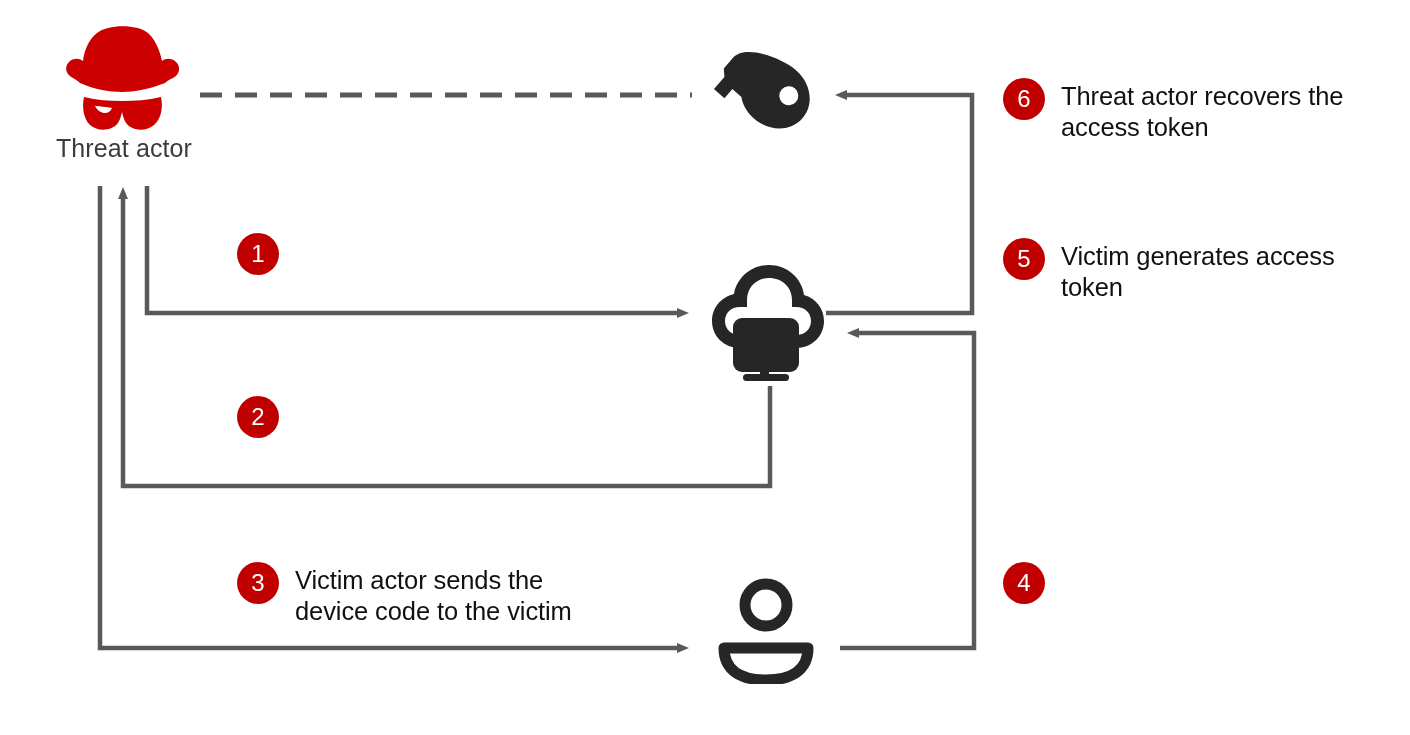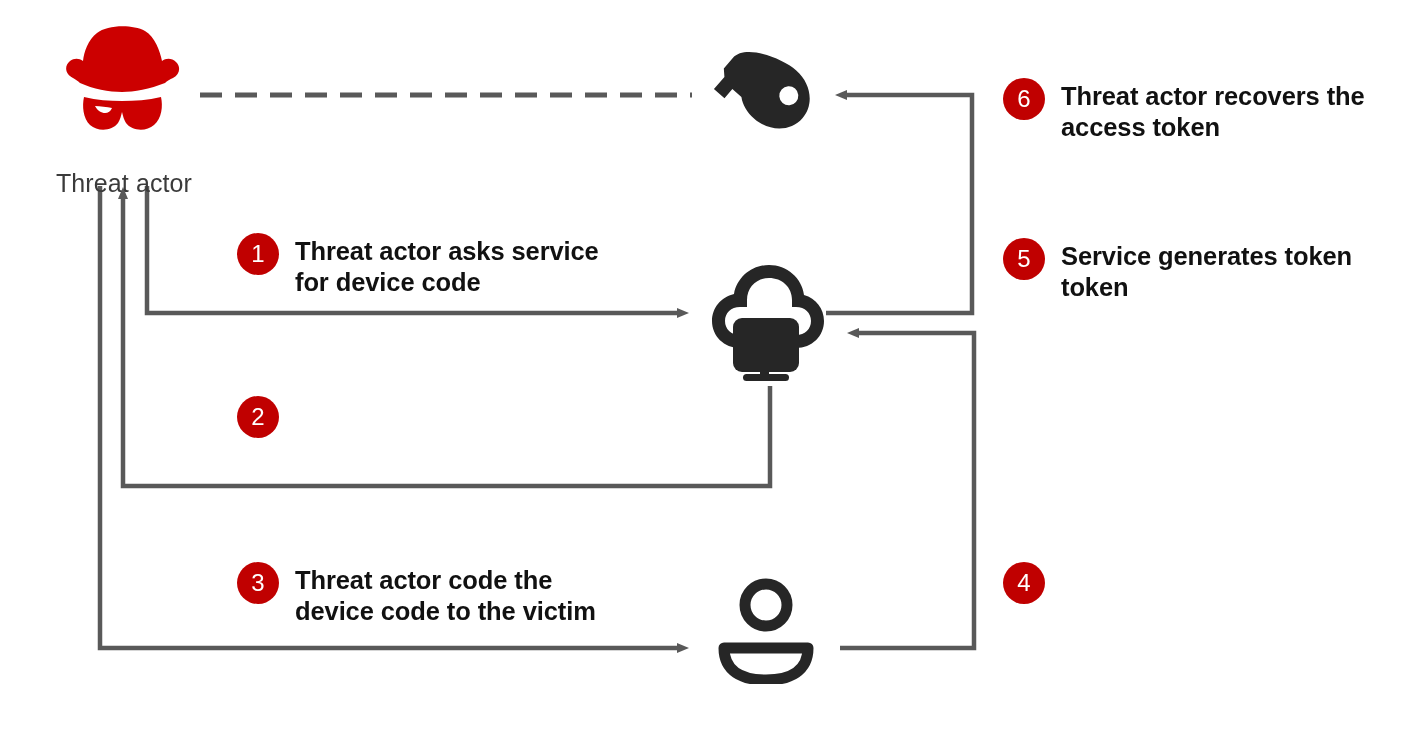--- a/index.html
+++ b/index.html
@@ -27,21 +27,20 @@
   }
   .node {
     position: absolute;
   }
   .node-caption {
     position: absolute;
     font-size: 25px;
     color: #3b3b3b;
     white-space: nowrap;
     letter-spacing: 0.1px;
-    margin-top: 35px;
   }
   .step {
     position: absolute;
     display: flex;
     align-items: flex-start;
     gap: 16px;
   }
   .badge {
     flex: 0 0 auto;
     width: 42px;
@@ -54,21 +53,20 @@
     text-align: center;
     font-weight: 400;
   }
   .step-text {
     font-size: 25.5px;
     line-height: 1.23;
     color: #111111;
     white-space: pre-line;
     padding-top: 3px;
     letter-spacing: -0.1px;
-    font-weight: bold;
   }
 </style>
 </head>
 <body>
 
 <div id="canvas">
 
   <svg id="wiring" viewBox="0 0 1410 735">
     <defs>
       <marker id="arrow-right" markerWidth="12" markerHeight="12" refX="1" refY="5" orient="auto" markerUnits="userSpaceOnUse">
@@ -137,41 +135,39 @@
 
   <div class="node" style="left:716px; top:578px;">
     <svg width="100" height="106" viewBox="0 0 100 106">
       <circle cx="50" cy="27" r="21" fill="none" stroke="#262626" stroke-width="11"></circle>
       <path d="M8,70 L92,70 C92,93 74,102 50,102 C26,102 8,93 8,70 Z" fill="none" stroke="#262626" stroke-width="11" stroke-linejoin="round"></path>
     </svg>
   </div>
 
   <div class="step" style="left:237px; top:233px; width:420px;">
     <div class="badge">1</div>
-    <div class="step-text">Threat actor asks service
-for device code</div>
   </div>
 
   <div class="step" style="left:237px; top:396px; width:420px;">
     <div class="badge">2</div>
   </div>
 
   <div class="step" style="left:237px; top:562px; width:430px;">
     <div class="badge">3</div>
-    <div class="step-text">Threat actor code the
+    <div class="step-text">Victim actor sends the
 device code to the victim</div>
   </div>
 
   <div class="step" style="left:1003px; top:562px; width:400px;">
     <div class="badge">4</div>
   </div>
 
   <div class="step" style="left:1003px; top:238px; width:400px;">
     <div class="badge">5</div>
-    <div class="step-text">Service generates token
+    <div class="step-text">Victim generates access
 token</div>
   </div>
 
   <div class="step" style="left:1003px; top:78px; width:400px;">
     <div class="badge">6</div>
     <div class="step-text">Threat actor recovers the
 access token</div>
   </div>
 
 </div>

